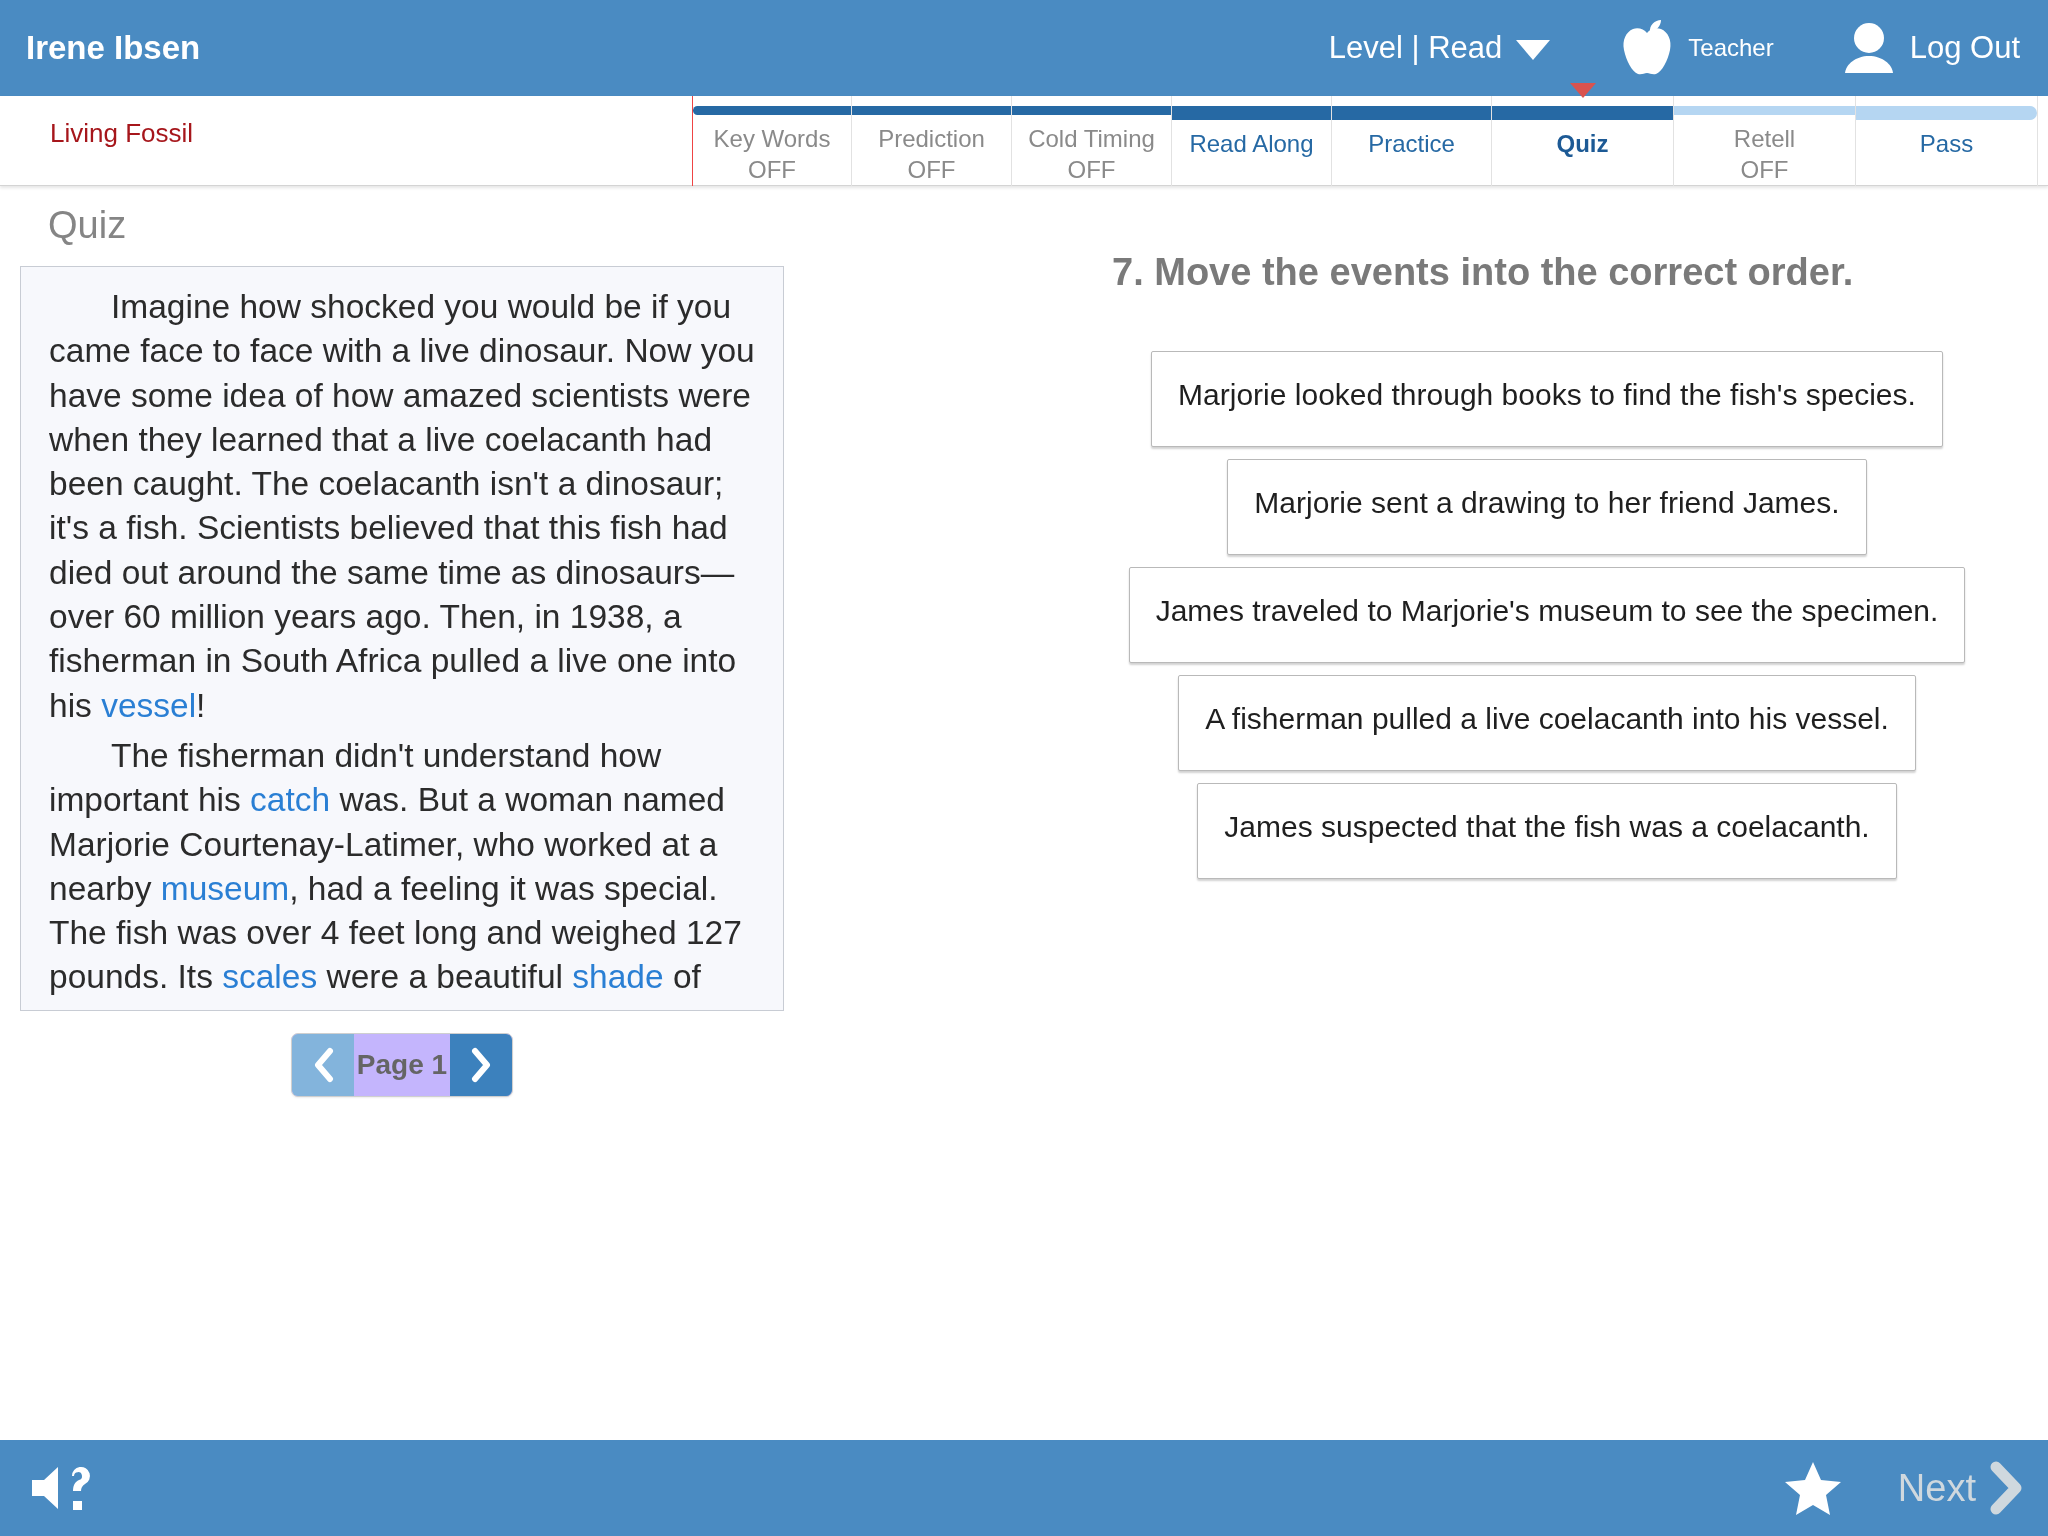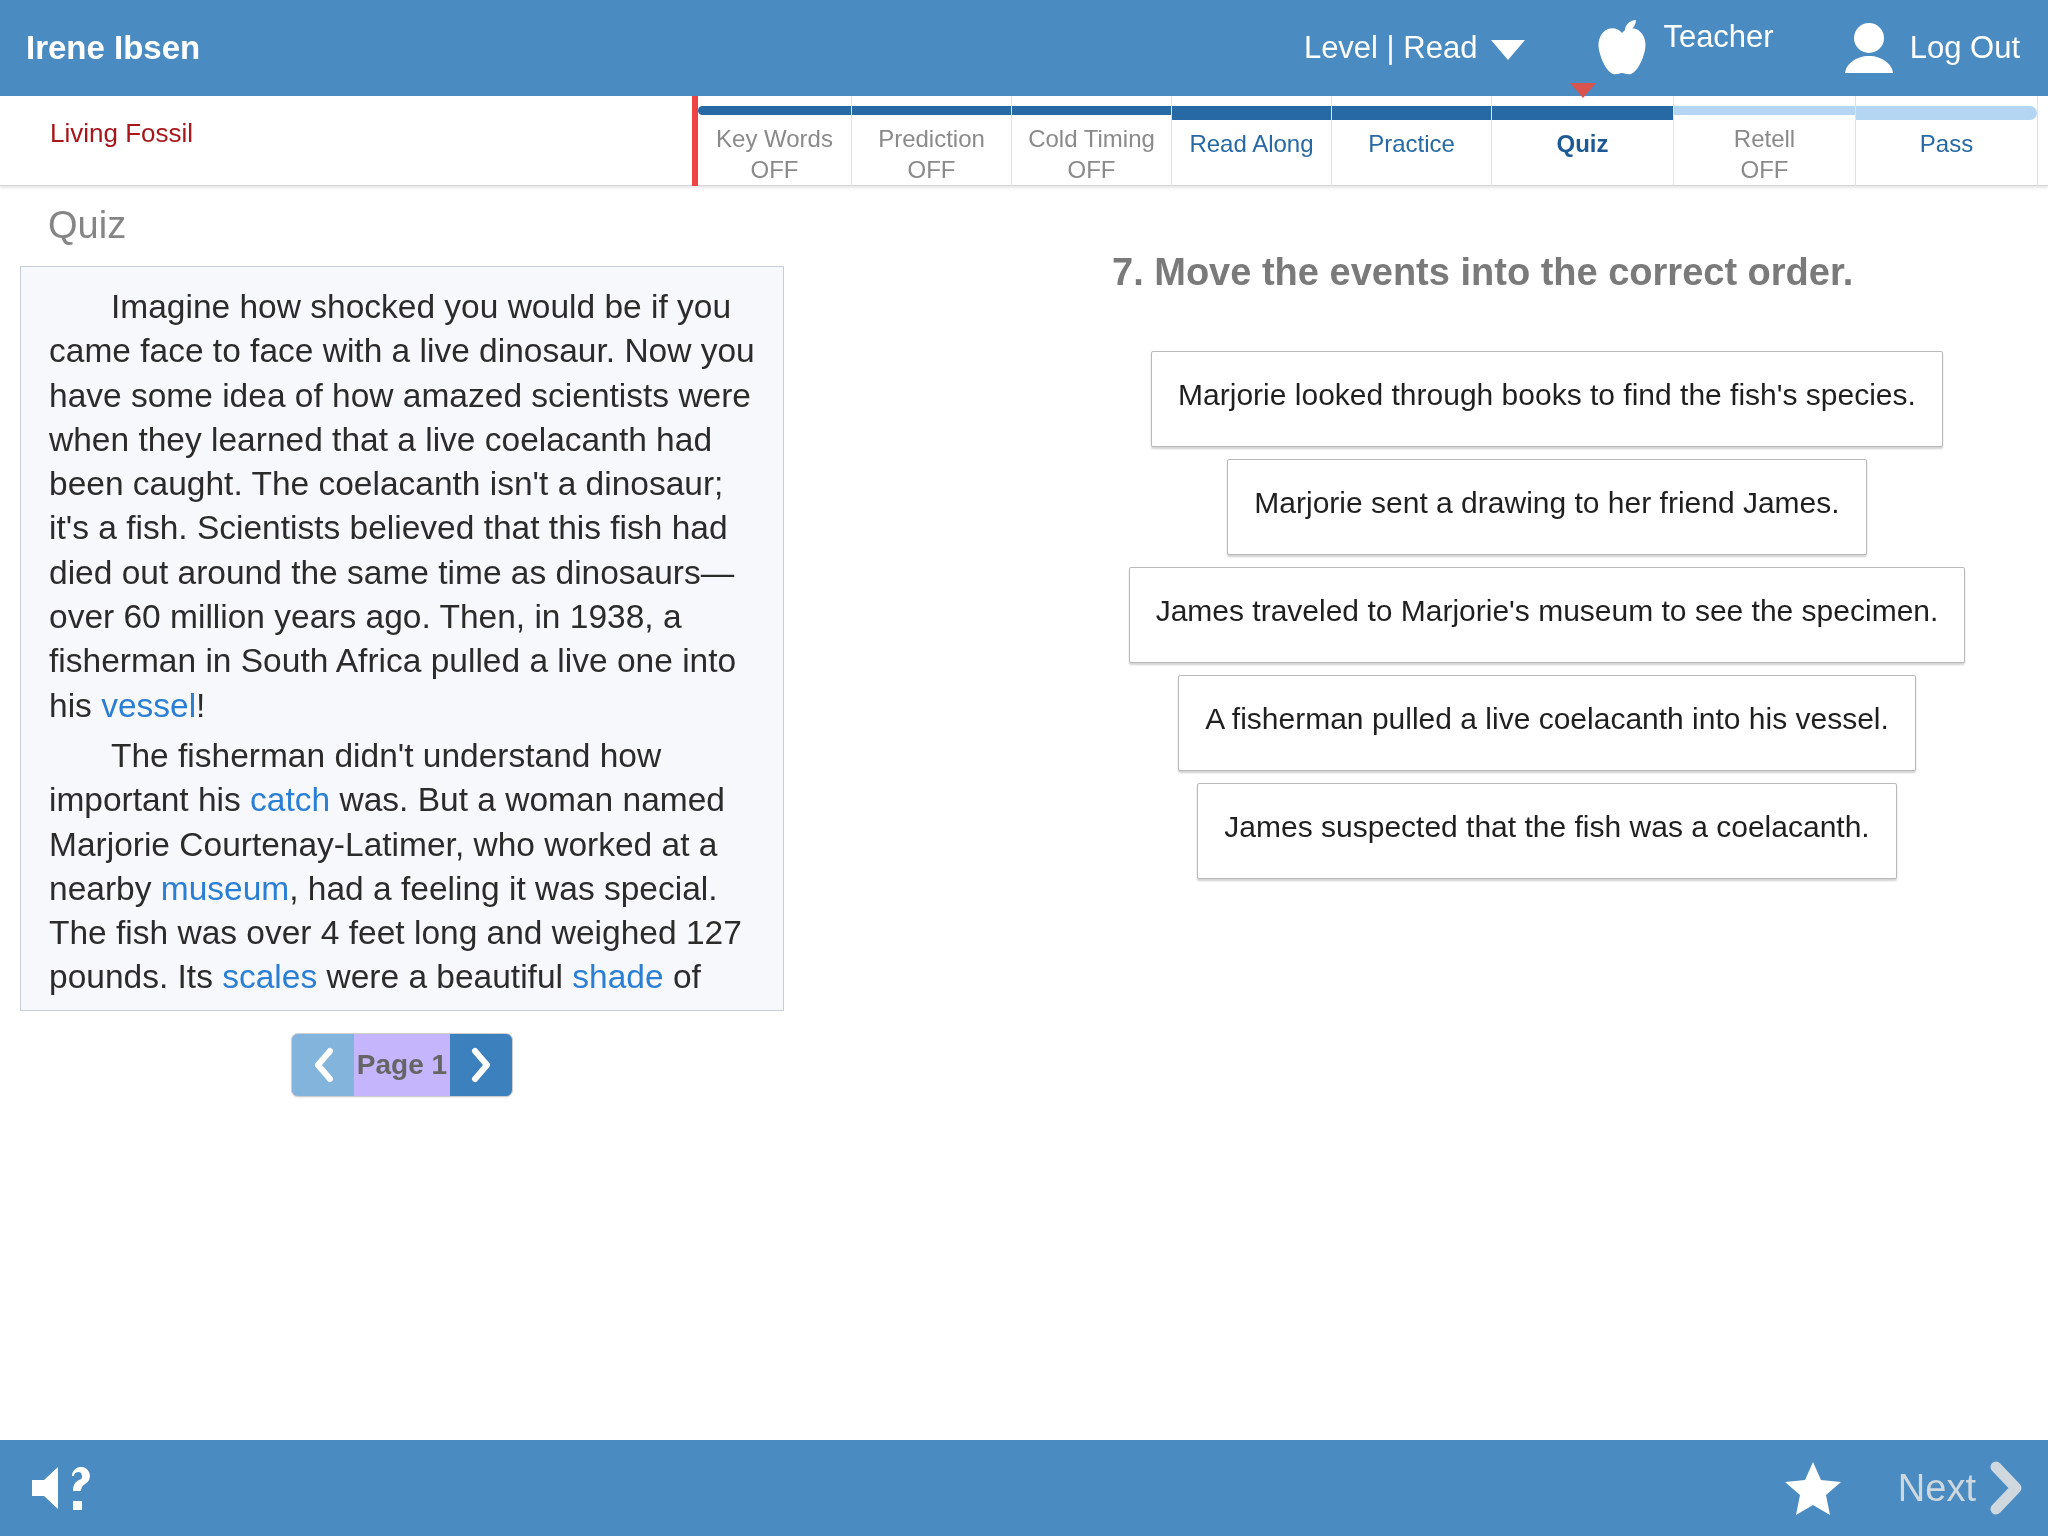--- a/index.html
+++ b/index.html
@@ -55,23 +55,23 @@
   .caret-down {
     width: 0; height: 0;
     border-left: 17px solid transparent;
     border-right: 17px solid transparent;
     border-top: 20px solid #ffffff;
     margin-left: 14px;
     margin-top: 4px;
   }
   .teacher-link {
     display: flex;
-    align-items: flex-start;
+    align-items: center;
     color: #ffffff;
-    font-size: 31px;
+    font-size: 24px;
     margin-right: 66px;
     cursor: pointer;
   }
   .logout-link {
     display: flex;
     align-items: center;
     color: #ffffff;
     font-size: 31px;
     cursor: pointer;
   }
@@ -109,21 +109,21 @@
     position: relative;
     width: 160px;
     height: 90px;
     display: flex;
     flex-direction: column;
     align-items: center;
     border-right: 1px solid #e2e2e2;
     cursor: pointer;
     padding-top: 10px;
   }
-  .tab:first-child { border-left: 6px solid #ef4444; }
+  .tab:first-child { border-left: 1px solid #ef4444; }
   .tab.wide { width: 182px; }
   .tab-bar {
     width: 100%;
     height: 14px;
     background: #2669a4;
     margin-bottom: 9px;
   }
   .tab.first-bar .tab-bar { border-top-left-radius: 8px; border-bottom-left-radius: 8px; }
   .tab.last-bar .tab-bar { border-top-right-radius: 8px; border-bottom-right-radius: 8px; }
   .tab-bar.light { background: #b5d6f2; }

